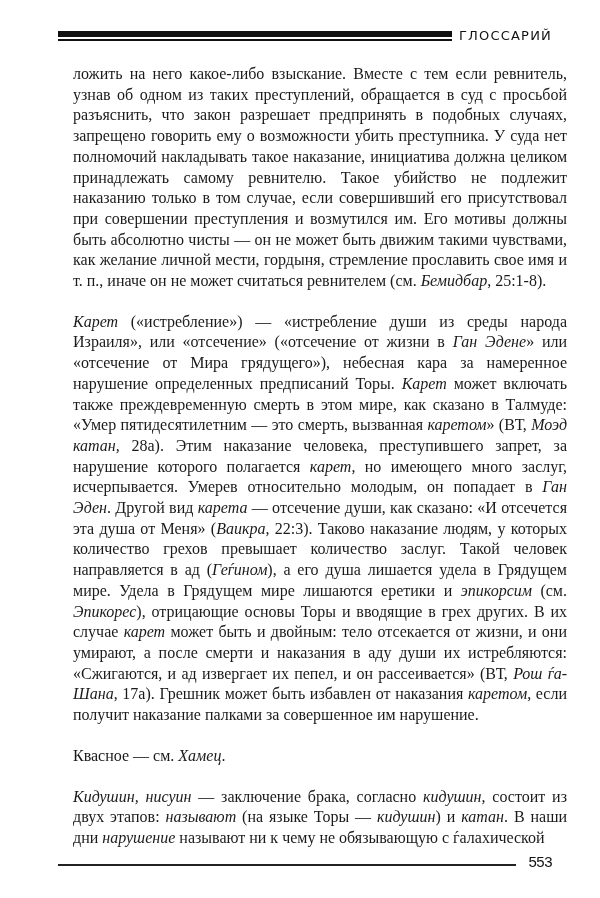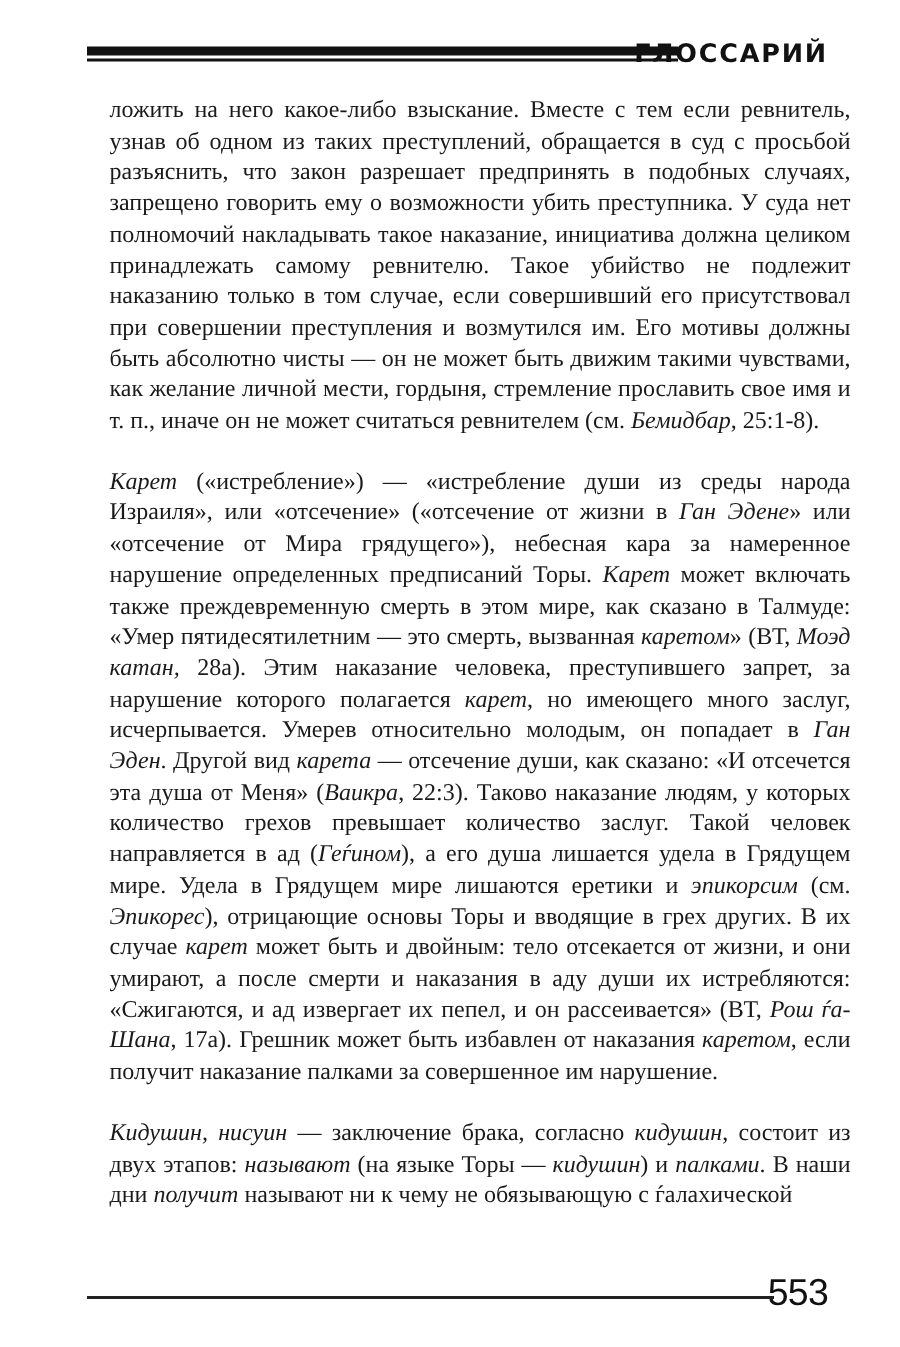--- a/index.html
+++ b/index.html
@@ -5,47 +5,48 @@
   html, body { margin: 0; padding: 0; }
   body {
     width: 600px; height: 898px; background: #ffffff; position: relative; overflow: hidden;
     font-family: "DejaVu Serif", "Liberation Serif", serif; color: #1a1a1a;
   }
   .header { position: absolute; top: 28px; left: 58px; width: 494px; height: 16px; }
   .header .rule-thick { position: absolute; left: 0; top: 3px; width: 394px; height: 6px; background: #111; }
   .header .rule-thin { position: absolute; left: 0; top: 11px; width: 394px; height: 1.5px; background: #111; }
   .header .title {
     position: absolute; right: 0; top: 0; font-family: "DejaVu Sans", "Liberation Sans", sans-serif;
-    font-size: 17px; font-weight: bold; letter-spacing: 1.2px; line-height: 16px; color: #111;
+    font-size: 13px; font-weight: normal; letter-spacing: 1.2px; line-height: 16px; color: #111;
   }
   .content {
     position: absolute; top: 64px; left: 58px; width: 494px;
     font-family: "Liberation Serif", "DejaVu Serif", serif; font-size: 16px; line-height: 20.7px;
     text-align: justify; hyphens: manual; margin-left: 15px;
   }
   .content p { margin: 0 0 20px 0; text-indent: 0; }
   .content i { font-style: italic; }
   .footer { position: absolute; top: 850px; left: 58px; width: 494px; height: 24px; }
   .footer .rule { position: absolute; left: 0; top: 14px; width: 458px; height: 1.5px; background: #222; }
   .footer .page-num {
     position: absolute; right: 0; top: 0; font-family: "Liberation Sans", "DejaVu Sans", sans-serif;
-    font-size: 25px; line-height: 24px; color: #111; letter-spacing: -0.5px;
+    font-size: 15px; line-height: 24px; color: #111; letter-spacing: -0.5px;
   }
 </style>
 </head>
 <body>
 
 <div class="header">
   <div class="rule-thick"></div>
   <div class="rule-thin"></div>
   <span class="title">ГЛОССАРИЙ</span>
 </div>
 
 <div class="content">
   <p>ложить на него какое-либо взыскание. Вместе с тем если ревнитель, узнав об одном из таких преступлений, обращается в суд с просьбой разъяснить, что закон разрешает предпринять в подобных случаях, запрещено говорить ему о возможности убить преступника. У суда нет полномочий накладывать такое наказание, инициатива должна целиком принадлежать самому ревнителю. Такое убийство не подлежит наказанию только в том случае, если совершивший его присутствовал при совершении преступления и возмутился им. Его мотивы должны быть абсолютно чисты — он не может быть движим такими чувствами, как желание личной мести, гордыня, стремление прославить свое имя и т. п., иначе он не может считаться ревнителем (см. <i>Бемидбар</i>, 25:1-8).</p>
   <p><i>Карет</i> («истребление») — «истребление души из среды народа Израиля», или «отсечение» («отсечение от жизни в <i>Ган Эдене</i>» или «отсечение от Мира грядущего»), небесная кара за намеренное нарушение определенных предписаний Торы. <i>Карет</i> может включать также преждевременную смерть в этом мире, как сказано в Талмуде: «Умер пятидесятилетним — это смерть, вызванная <i>каретом</i>» (ВТ, <i>Моэд катан,</i> 28а). Этим наказание человека, преступившего запрет, за нарушение которого полагается <i>карет</i>, но имеющего много заслуг, исчерпывается. Умерев относительно молодым, он попадает в <i>Ган Эден</i>. Другой вид <i>карета</i> — отсечение души, как сказано: «И отсечется эта душа от Меня» (<i>Ваикра</i>, 22:3). Таково наказание людям, у которых количество грехов превышает количество заслуг. Такой человек направляется в ад (<i>Геѓином</i>), а его душа лишается удела в Грядущем мире. Удела в Грядущем мире лишаются еретики и <i>эпикорсим</i> (см. <i>Эпикорес</i>), отрицающие основы Торы и вводящие в грех других. В их случае <i>карет</i> может быть и двойным: тело отсекается от жизни, и они умирают, а после смерти и наказания в аду души их истребляются: «Сжигаются, и ад извергает их пепел, и он рассеивается» (ВТ, <i>Рош ѓа-Шана</i>, 17а). Грешник может быть избавлен от наказания <i>каретом</i>, если получит наказание палками за совершенное им нарушение.</p>
-  <p><i>Кидушин, нисуин</i> — заключение брака, согласно <i>кидушин</i>, состоит из двух этапов: <i>называют</i> (на языке Торы — <i>кидушин</i>) и <i>палками</i>. В наши дни <i>получит</i> называют ни к чему не обязывающую с ѓалахической</p>
+  <p>Квасное — см. <i>Хамец</i>.</p>
+  <p><i>Кидушин, нисуин</i> — заключение брака, согласно <i>кидушин</i>, состоит из двух этапов: <i>называют</i> (на языке Торы — <i>кидушин</i>) и <i>катан</i>. В наши дни <i>нарушение</i> называют ни к чему не обязывающую с ѓалахической</p>
 </div>
 
 <div class="footer">
   <div class="rule"></div>
   <span class="page-num">553</span>
 </div>
 
 </body></html>

